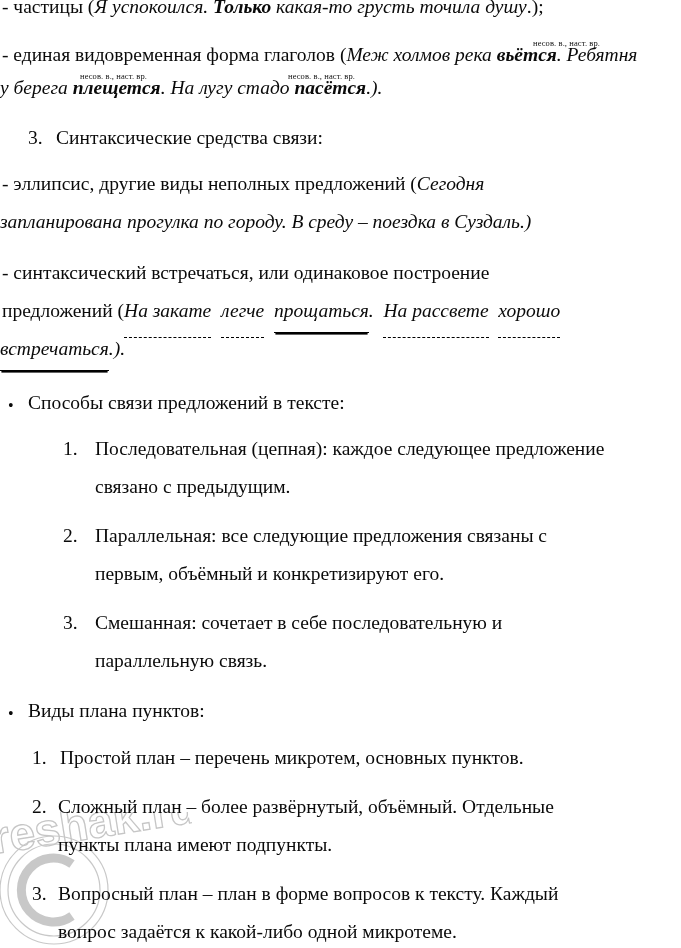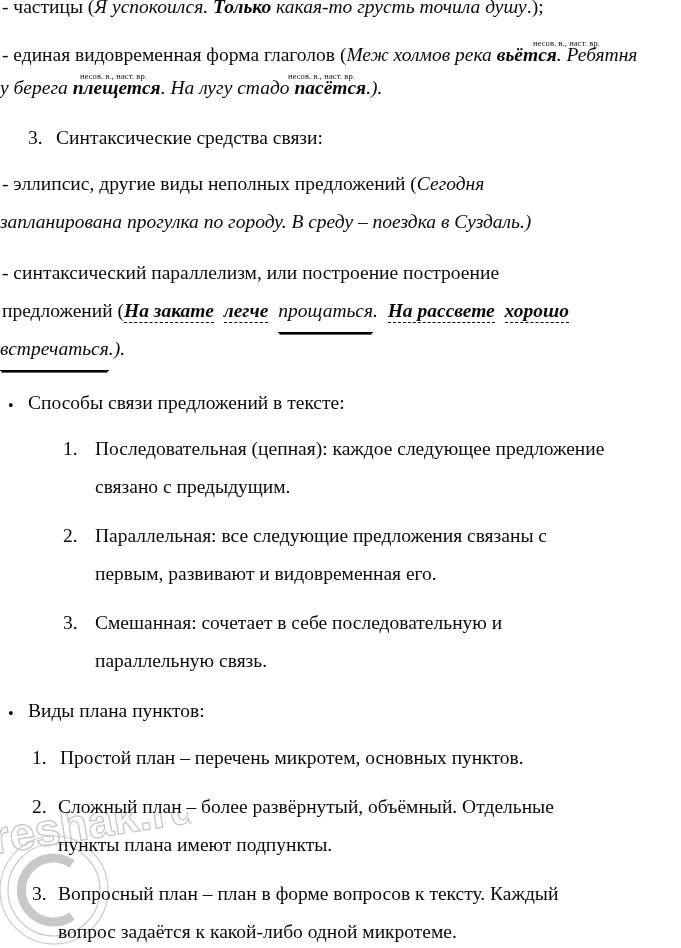--- a/index.html
+++ b/index.html
@@ -49,22 +49,21 @@
     letter-spacing: 0.1px;
     white-space: nowrap;
     color: #111;
     z-index: 3;
   }
 
   
   .u-dashdot {
     text-decoration: none;
     border-bottom: 1.4px dashed #000;
-    padding-bottom: 1px;
-    font-weight: bold;
+    padding-bottom: 16px;
   }
   .u-double {
     text-decoration: none;
     border-bottom: 1.4px solid #000;
     box-shadow: 0 3px 0 -1.4px #000;
     padding-bottom: 11px;
   }
 
   
   .tline {
@@ -128,40 +127,40 @@
     <div class="marker" style="left:28px; top:127px;">3.</div>
     <div class="tline" style="left:56px; top:127px;text-align:right;">Синтаксические средства связи:</div>
 
     <div class="tline just" style="left:2px; top:173px; width:677px;">
       <span>-   эллипсис,   другие   виды   неполных   предложений   (</span><span class="ital">Сегодня</span>
     </div>
     <div class="tline" style="left:0px; top:211px;">
       <span class="ital">запланирована прогулка по городу. В среду – поездка в Суздаль.)</span>
     </div>
 
-    <div class="tline" style="left:2px; top:262px;">-   синтаксический   параллелизм,   или   построение   построение</div>
+    <div class="tline" style="left:2px; top:262px;">-   синтаксический   встречаться,   или   одинаковое   построение</div>
 
     <div class="tline" style="left:2px; top:300px;">
       <span>предложений (</span><span class="ital u-dashdot">На закате</span><span>&nbsp;&nbsp;</span><span class="ital u-dashdot">легче</span><span>&nbsp;&nbsp;</span><span class="ital u-double">прощаться</span><span class="ital">.</span><span>&nbsp;&nbsp;</span><span class="ital u-dashdot">На рассвете</span><span>&nbsp;&nbsp;</span><span class="ital u-dashdot">хорошо</span>
     </div>
 
     <div class="tline" style="left:0px; top:338px;">
       <span class="ital u-double">встречаться</span><span class="ital">.).</span>
     </div>
 
     <div class="bullet-dot" style="left:8px; top:398px;">•</div>
     <div class="tline" style="left:28px; top:392px;">Способы связи предложений в тексте:</div>
 
     <div class="marker" style="left:63px; top:438px;">1.</div>
     <div class="tline" style="left:95px; top:438px;">Последовательная (цепная): каждое следующее предложение</div>
     <div class="tline" style="left:95px; top:476px;">связано с предыдущим.</div>
 
     <div class="marker" style="left:63px; top:525px;">2.</div>
     <div class="tline" style="left:95px; top:525px;text-align:right;">Параллельная:   все   следующие   предложения   связаны   с</div>
-    <div class="tline" style="left:95px; top:563px;">первым, развивают и видовременная его.</div>
+    <div class="tline" style="left:95px; top:563px;">первым, объёмный и конкретизируют его.</div>
 
     <div class="marker" style="left:63px; top:612px;">3.</div>
     <div class="tline" style="left:95px; top:612px;">Смешанная:   сочетает   в   себе   последовательную   и</div>
     <div class="tline" style="left:95px; top:650px;">параллельную связь.</div>
 
     <div class="bullet-dot" style="left:8px; top:706px;">•</div>
     <div class="tline" style="left:28px; top:700px;">Виды плана пунктов:</div>
 
     <div class="marker" style="left:32px; top:747px;">1.</div>
     <div class="tline" style="left:60px; top:747px;">Простой план – перечень микротем, основных пунктов.</div>

